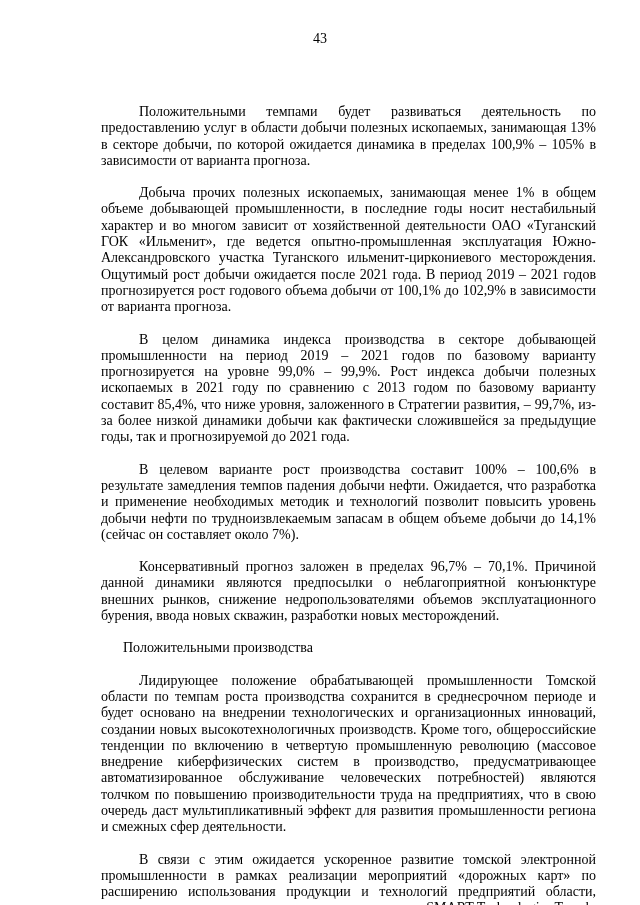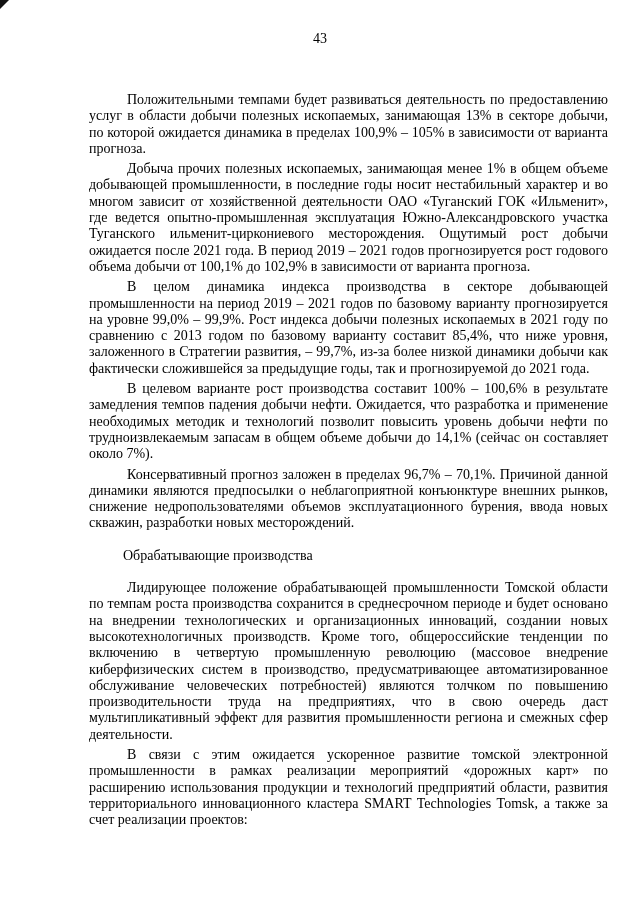--- a/index.html
+++ b/index.html
@@ -14,41 +14,42 @@
     color: #000000;
   }
   .page {
     position: relative;
     width: 640px;
     height: 905px;
     box-sizing: border-box;
     background: #ffffff;
     overflow: hidden;
     padding: 88px 28px 0 85px;
+    border-radius: 22px;
   }
   .corner-mark {
     position: absolute;
     top: 0;
     left: 0;
     width: 0;
     height: 0;
     border-top: 9px solid #121212;
     border-right: 9px solid transparent;
   }
   .page-number {
     position: absolute;
     top: 31px;
     left: 0;
     width: 640px;
     text-align: center;
     font-size: 14px;
     line-height: 16px;
   }
   .body-text p {
-    margin: 4px;
+    margin: 16px;
     font-size: 14px;
     line-height: 16.3px;
     text-align: justify;
     text-indent: 38px;
   }
   .body-text p.heading {
     margin: 16px 0;
     text-align: left;
   }
 </style>
@@ -66,21 +67,21 @@
     <p>Положительными темпами будет развиваться деятельность по предоставлению услуг в области добычи полезных ископаемых, занимающая 13% в секторе добычи, по которой ожидается динамика в пределах 100,9% – 105% в зависимости от варианта прогноза.</p>
 
     <p>Добыча прочих полезных ископаемых, занимающая менее 1% в общем объеме добывающей промышленности, в последние годы носит нестабильный характер и во многом зависит от хозяйственной деятельности ОАО «Туганский ГОК «Ильменит», где ведется опытно-промышленная эксплуатация Южно-Александровского участка Туганского ильменит-циркониевого месторождения. Ощутимый рост добычи ожидается после 2021 года. В период 2019 – 2021 годов прогнозируется рост годового объема добычи от 100,1% до 102,9% в зависимости от варианта прогноза.</p>
 
     <p>В целом динамика индекса производства в секторе добывающей промышленности на период 2019 – 2021 годов по базовому варианту прогнозируется на уровне 99,0% – 99,9%. Рост индекса добычи полезных ископаемых в 2021 году по сравнению с 2013 годом по базовому варианту составит 85,4%, что ниже уровня, заложенного в Стратегии развития, – 99,7%, из-за более низкой динамики добычи как фактически сложившейся за предыдущие годы, так и прогнозируемой до 2021 года.</p>
 
     <p>В целевом варианте рост производства составит 100% – 100,6% в результате замедления темпов падения добычи нефти. Ожидается, что разработка и применение необходимых методик и технологий позволит повысить уровень добычи нефти по трудноизвлекаемым запасам в общем объеме добычи до 14,1% (сейчас он составляет около 7%).</p>
 
     <p>Консервативный прогноз заложен в пределах 96,7% – 70,1%. Причиной данной динамики являются предпосылки о неблагоприятной конъюнктуре внешних рынков, снижение недропользователями объемов эксплуатационного бурения, ввода новых скважин, разработки новых месторождений.</p>
 
-    <p class="heading">Обрабатывающие производства</p>
+    <p class="heading">Положительными производства</p>
 
     <p>Лидирующее положение обрабатывающей промышленности Томской области по темпам роста производства сохранится в среднесрочном периоде и будет основано на внедрении технологических и организационных инноваций, создании новых высокотехнологичных производств. Кроме того, общероссийские тенденции по включению в четвертую промышленную революцию (массовое внедрение киберфизических систем в производство, предусматривающее автоматизированное обслуживание человеческих потребностей) являются толчком по повышению производительности труда на предприятиях, что в свою очередь даст мультипликативный эффект для развития промышленности региона и смежных сфер деятельности.</p>
 
     <p>В связи с этим ожидается ускоренное развитие томской электронной промышленности в рамках реализации мероприятий «дорожных карт» по расширению использования продукции и технологий предприятий области, развития территориального инновационного кластера SMART Technologies Tomsk, а также за счет реализации проектов:</p>
 
   </div>
 
 </div>
 
 </body></html>

